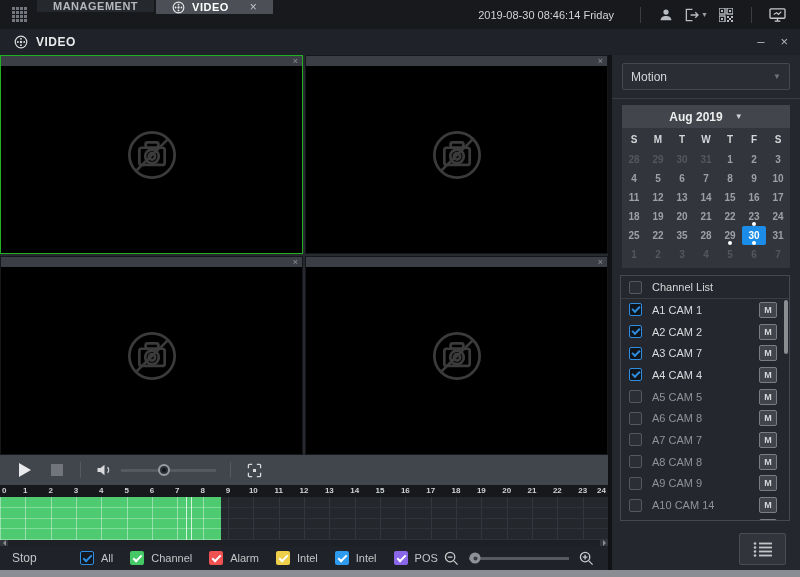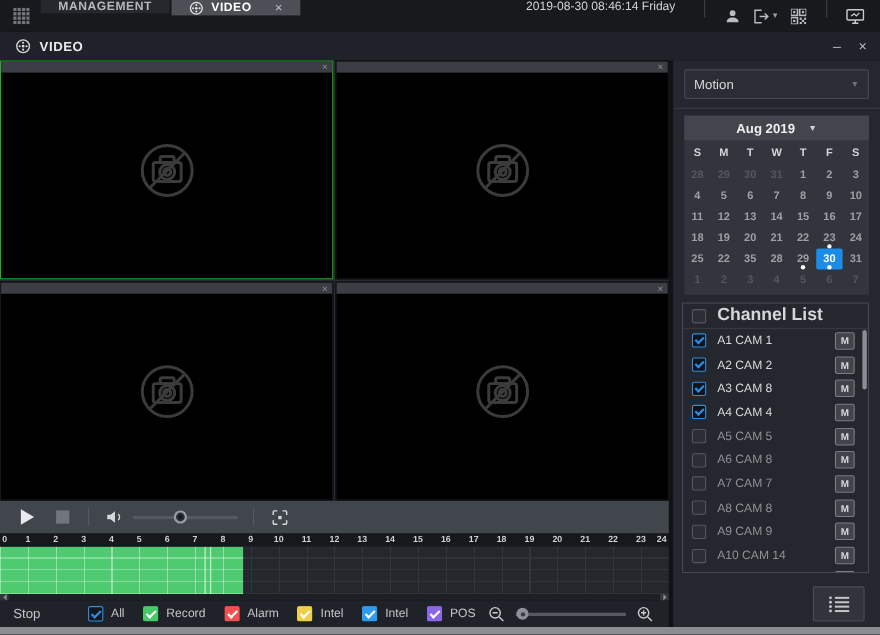--- a/index.html
+++ b/index.html
@@ -11,21 +11,21 @@
   svg{display:block}
   
   .topbar{position:absolute;left:0;top:0;width:800px;height:29px;background:#17191d;display:flex;align-items:stretch;}
   .waffle{display:flex;align-items:center;padding:0 10px 0 12px;cursor:pointer}
   .tabstrip{display:flex;align-items:flex-start}
   .tab{display:flex;align-items:center;gap:7px;padding:0 16px;background:#25282d;color:#b5b8bc;
        font-size:11px;font-weight:bold;letter-spacing:.5px;margin-right:2px;cursor:pointer}
   .tab.active{background:#4c4f55;color:#fff}
   .tabclose{color:#c2c4c8;font-size:12px;margin-left:14px;font-weight:normal;cursor:pointer}
   .tabicon{color:#e8e9ea}
-  .top-right{position:absolute;right:10px;top:0;height:29px;display:flex;}
+  .top-right{position:absolute;right:10px;top:0;height:29px;display:flex;align-items:center}
   .dtime{font-size:11px;color:#d2d4d7;margin-right:14px}
   .vdiv{width:1px;height:16px;background:#3a3d42;margin:0 12px}
   .tbicon{display:flex;align-items:center;justify-content:center;width:26px;height:29px;cursor:pointer;color:#b9bcc0}
   .caret-sm{font-size:7px;color:#9a9da2;margin-left:2px}
   
   .titlebar{position:absolute;left:0;top:29px;width:800px;height:26px;background:#1f2228;display:flex;align-items:center}
   .titlebar .ticon{margin:0 8px 0 14px;color:#d8d9db}
   .wtitle{font-size:12px;font-weight:bold;color:#e8e9eb;letter-spacing:.5px}
   .winctl{position:absolute;right:12px;top:0;height:26px;display:flex;align-items:center;gap:16px}
   .winctl span{color:#b8babd;font-size:13px;cursor:pointer;line-height:26px}
@@ -93,21 +93,21 @@
   .cal-body{background:#32353b;padding:2px 0 4px 0}
   .dhrow,.dgrid{display:grid;grid-template-columns:repeat(7,1fr)}
   .dh{font-size:10px;font-weight:bold;color:#d3d5d8;text-align:center;line-height:20px}
   .day{position:relative;font-size:10px;font-weight:bold;color:#9da0a5;text-align:center;line-height:19px;height:19px;cursor:pointer}
   .day.dim{color:#54575d}
   .day.sel{background:#1b8ce8;color:#fff;border-radius:2px}
   .day .dot{position:absolute;left:50%;bottom:0;width:4px;height:4px;border-radius:50%;background:#fff;transform:translateX(-50%)}
   
   .chlist{position:relative;margin:7px 10px 0 8px;width:170px;height:246px;border:1px solid #45484e;box-sizing:border-box;overflow:hidden}
   .chl-head{height:22px;display:flex;align-items:center;gap:10px;padding-left:8px;border-bottom:1px solid #393c42}
-  .chl-title{font-size:16px;font-weight:bold;color:#d5d7da}
+  .chl-title{font-size:11px;font-weight:normal;color:#d5d7da}
   .ccb{width:13px;height:13px;border-radius:2px;background:#2b2e34;border:1px solid #55585e;position:relative;box-sizing:border-box;cursor:pointer;flex:none}
   .ccb.on{border-color:#2e8de0;background:#10151b}
   .ccb.on::after{content:"";position:absolute;left:2px;top:2px;width:6px;height:3px;
       border-left:2px solid #2e8de0;border-bottom:2px solid #2e8de0;transform:rotate(-45deg)}
   .chrow{height:21.7px;display:flex;align-items:center;gap:10px;padding-left:8px}
   .chname{font-size:11px;color:#8f9297;flex:1}
   .chname.on{color:#d8dadd}
   .mbtn{width:16px;height:14px;margin-right:12px;background:#41444a;border:1px solid #7a7d82;border-radius:2px;
         font-size:9px;font-weight:bold;color:#d5d7da;text-align:center;line-height:14px;cursor:pointer;flex:none}
   .chl-scroll{position:absolute;right:1px;top:24px;width:4px;height:54px;background:#8a8d92;border-radius:2px;cursor:pointer}
@@ -356,21 +356,21 @@
 
   <div class="botbar">
     <span class="stoptxt">Stop</span>
     <div class="filters">
         <span class="filter">
           <span class="fcb" style="background: rgb(20, 23, 28); border-color: rgb(46, 141, 224); --chk: #2e8de0;"></span>
           <span class="flabel">All</span>
         </span>
         <span class="filter">
           <span class="fcb" style="background: rgb(69, 201, 102); --chk: #ffffff;"></span>
-          <span class="flabel">Record</span>
+          <span class="flabel">Channel</span>
         </span>
         <span class="filter">
           <span class="fcb" style="background: rgb(240, 82, 82); --chk: #ffffff;"></span>
           <span class="flabel">Alarm</span>
         </span>
         <span class="filter">
           <span class="fcb" style="background: rgb(238, 207, 74); --chk: #ffffff;"></span>
           <span class="flabel">Intel</span>
         </span>
         <span class="filter">
@@ -482,21 +482,21 @@
           <span class="chname on">A1 CAM 1</span>
           <span class="mbtn">M</span>
         </div>
         <div class="chrow">
           <span class="ccb on"></span>
           <span class="chname on">A2 CAM 2</span>
           <span class="mbtn">M</span>
         </div>
         <div class="chrow">
           <span class="ccb on"></span>
-          <span class="chname on">A3 CAM 8</span>
+          <span class="chname on">A3 CAM 7</span>
           <span class="mbtn">M</span>
         </div>
         <div class="chrow">
           <span class="ccb on"></span>
           <span class="chname on">A4 CAM 4</span>
           <span class="mbtn">M</span>
         </div>
         <div class="chrow">
           <span class="ccb"></span>
           <span class="chname">A5 CAM 5</span>

